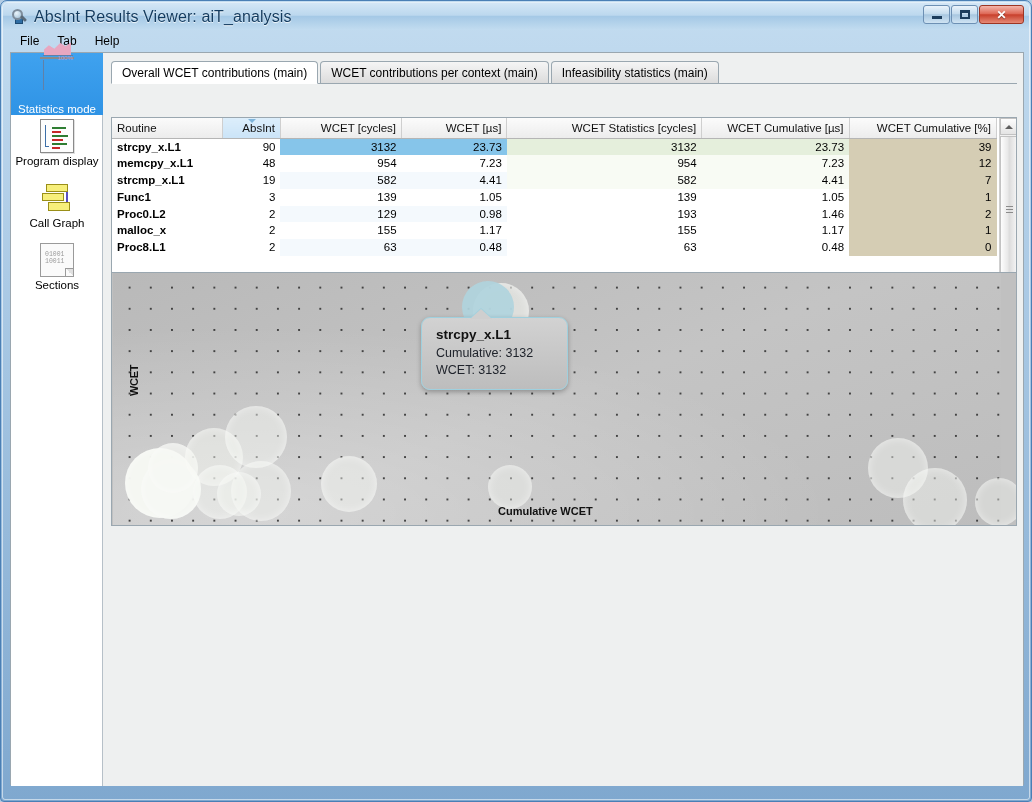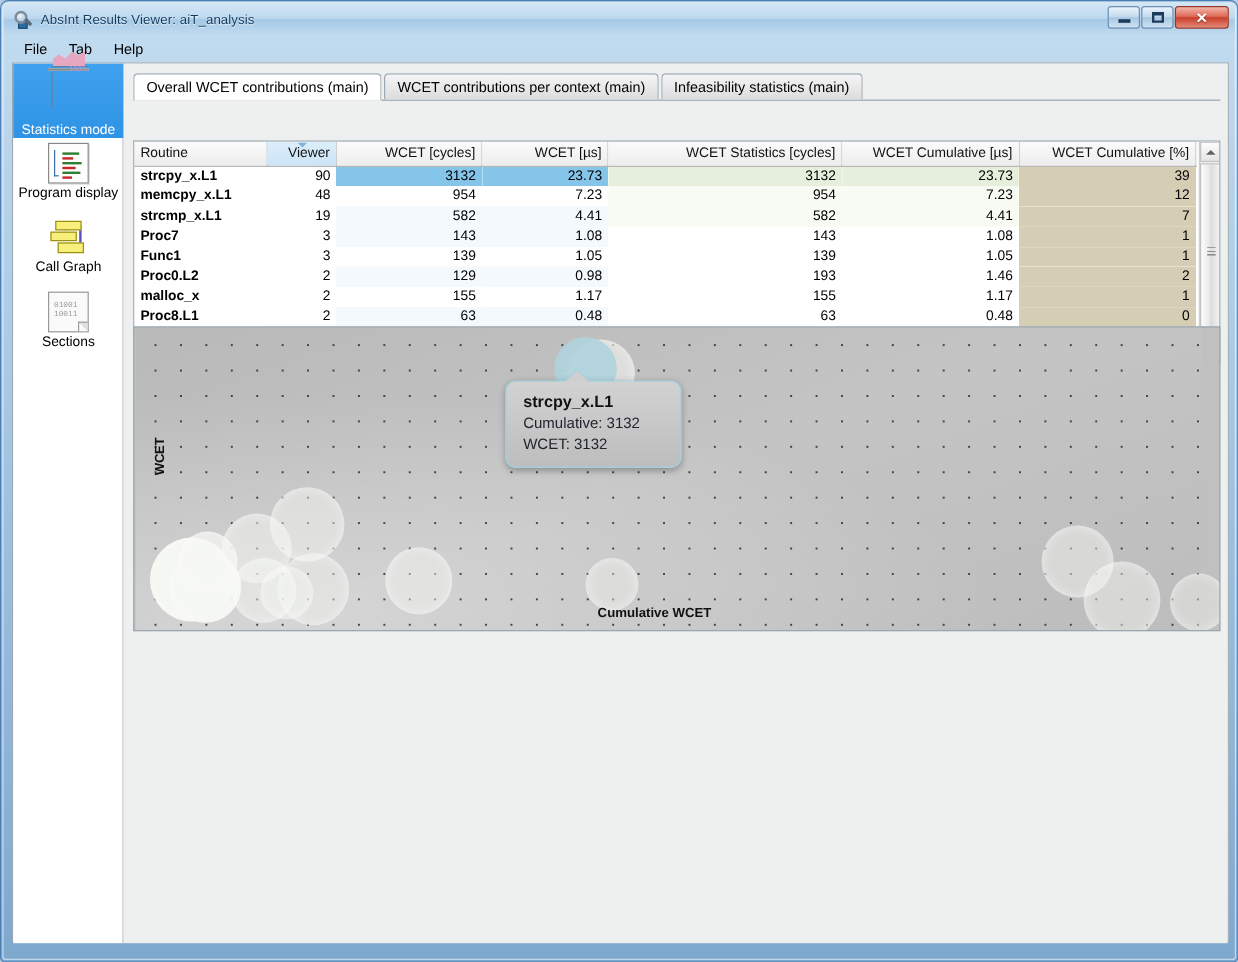--- a/index.html
+++ b/index.html
@@ -48,21 +48,21 @@
   }
   .app-icon .handle {
     position:absolute; left:9px; top:9px; width:7px; height:3px;
     background:#5a6b7a; transform: rotate(45deg); border-radius:1px;
   }
   .app-icon .sq {
     position:absolute; left:4px; top:8px; width:8px; height:8px;
     background:#2e6da4; border:1px solid #1d4a72;
   }
   .title-text {
-    font-size: 11px; color: #123a5e; font-weight: 400;
+    font-size: 16px; color: #123a5e; font-weight: 400;
     text-shadow: 0 1px 1px rgba(255,255,255,.9);
     letter-spacing: .1px;
   }
   .win-buttons {
     position:absolute; right: 5px; top: 2px;
     display:flex; gap:1px;
   }
   .wb {
     width: 27px; height: 19px;
     border:1px solid #6d90b4;
@@ -387,21 +387,21 @@
               <col style="width:55px">
               <col style="width:115px">
             <col style="width:100px">
               <col style="width:185px">
               <col style="width:140px">
               <col style="width:140px">
           </colgroup>
           <thead>
             <tr>
               <th class="c-routine">Routine</th>
-              <th class="c-num sorted"><span class="sortarrow"></span><span>Viewer</span></th>
+              <th class="c-num sorted"><span class="sortarrow"></span><span>AbsInt</span></th>
               <th class="c-num">WCET [cycles]</th>
               <th class="c-num">WCET [µs]</th>
               <th class="c-num">WCET Statistics [cycles]</th>
               <th class="c-num">WCET Cumulative [µs]</th>
               <th class="c-num">WCET Cumulative [%]</th>
             </tr>
           </thead>
           <tbody id="tbody">
               <tr>
                 <td class="c-routine" style="background: rgb(255, 255, 255);">strcpy_x.L1</td>
@@ -422,29 +422,20 @@
                 <td class="c-num" style="background: rgb(213, 205, 180);">12</td>
               </tr>
               <tr>
                 <td class="c-routine" style="background: rgb(255, 255, 255);">strcmp_x.L1</td>
                 <td class="c-num" style="background: rgb(255, 255, 255);">19</td>
                 <td class="c-num" style="background: rgb(244, 249, 253);">582</td>
                 <td class="c-num" style="background: rgb(244, 249, 253);">4.41</td>
                 <td class="c-num" style="background: rgb(248, 251, 244);">582</td>
                 <td class="c-num" style="background: rgb(248, 251, 244);">4.41</td>
                 <td class="c-num" style="background: rgb(213, 205, 180);">7</td>
-              </tr>
-              <tr>
-                <td class="c-routine" style="background: rgb(255, 255, 255);">Proc7</td>
-                <td class="c-num" style="background: rgb(255, 255, 255);">3</td>
-                <td class="c-num" style="background: rgb(244, 249, 253);">143</td>
-                <td class="c-num" style="background: rgb(244, 249, 253);">1.08</td>
-                <td class="c-num" style="background: rgb(255, 255, 255);">143</td>
-                <td class="c-num" style="background: rgb(255, 255, 255);">1.08</td>
-                <td class="c-num" style="background: rgb(213, 205, 180);">1</td>
               </tr>
               <tr>
                 <td class="c-routine" style="background: rgb(255, 255, 255);">Func1</td>
                 <td class="c-num" style="background: rgb(255, 255, 255);">3</td>
                 <td class="c-num" style="background: rgb(255, 255, 255);">139</td>
                 <td class="c-num" style="background: rgb(255, 255, 255);">1.05</td>
                 <td class="c-num" style="background: rgb(255, 255, 255);">139</td>
                 <td class="c-num" style="background: rgb(255, 255, 255);">1.05</td>
                 <td class="c-num" style="background: rgb(213, 205, 180);">1</td>
               </tr>

